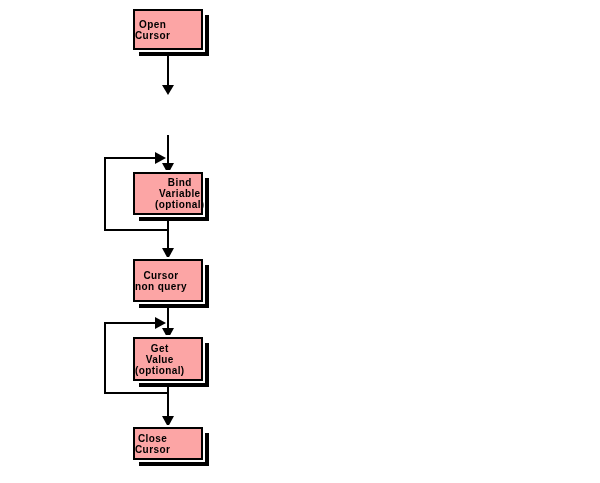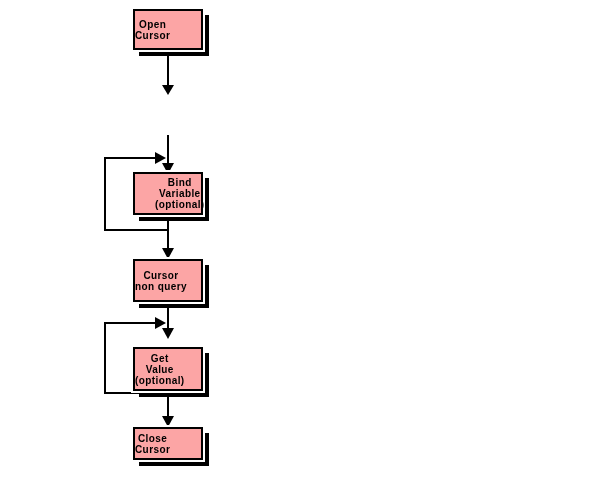--- a/index.html
+++ b/index.html
@@ -103,21 +103,21 @@
     <span class="node-label">Bind
 Variable
 (optional)</span>
   </div>
 
   <div class="node" style="left:133px; top:259px; width:70px; height:43px;">
     <span class="node-label">Cursor
 non query</span>
   </div>
 
-  <div class="node" style="left:133px; top:347px; width:70px; height:44px;">
+  <div class="node" style="left:133px; top:337px; width:70px; height:44px;">
     <span class="node-label">Get
 Value
 (optional)</span>
   </div>
 
   <div class="node" style="left:133px; top:427px; width:70px; height:33px;">
     <span class="node-label">Close
 Cursor</span>
   </div>
 

